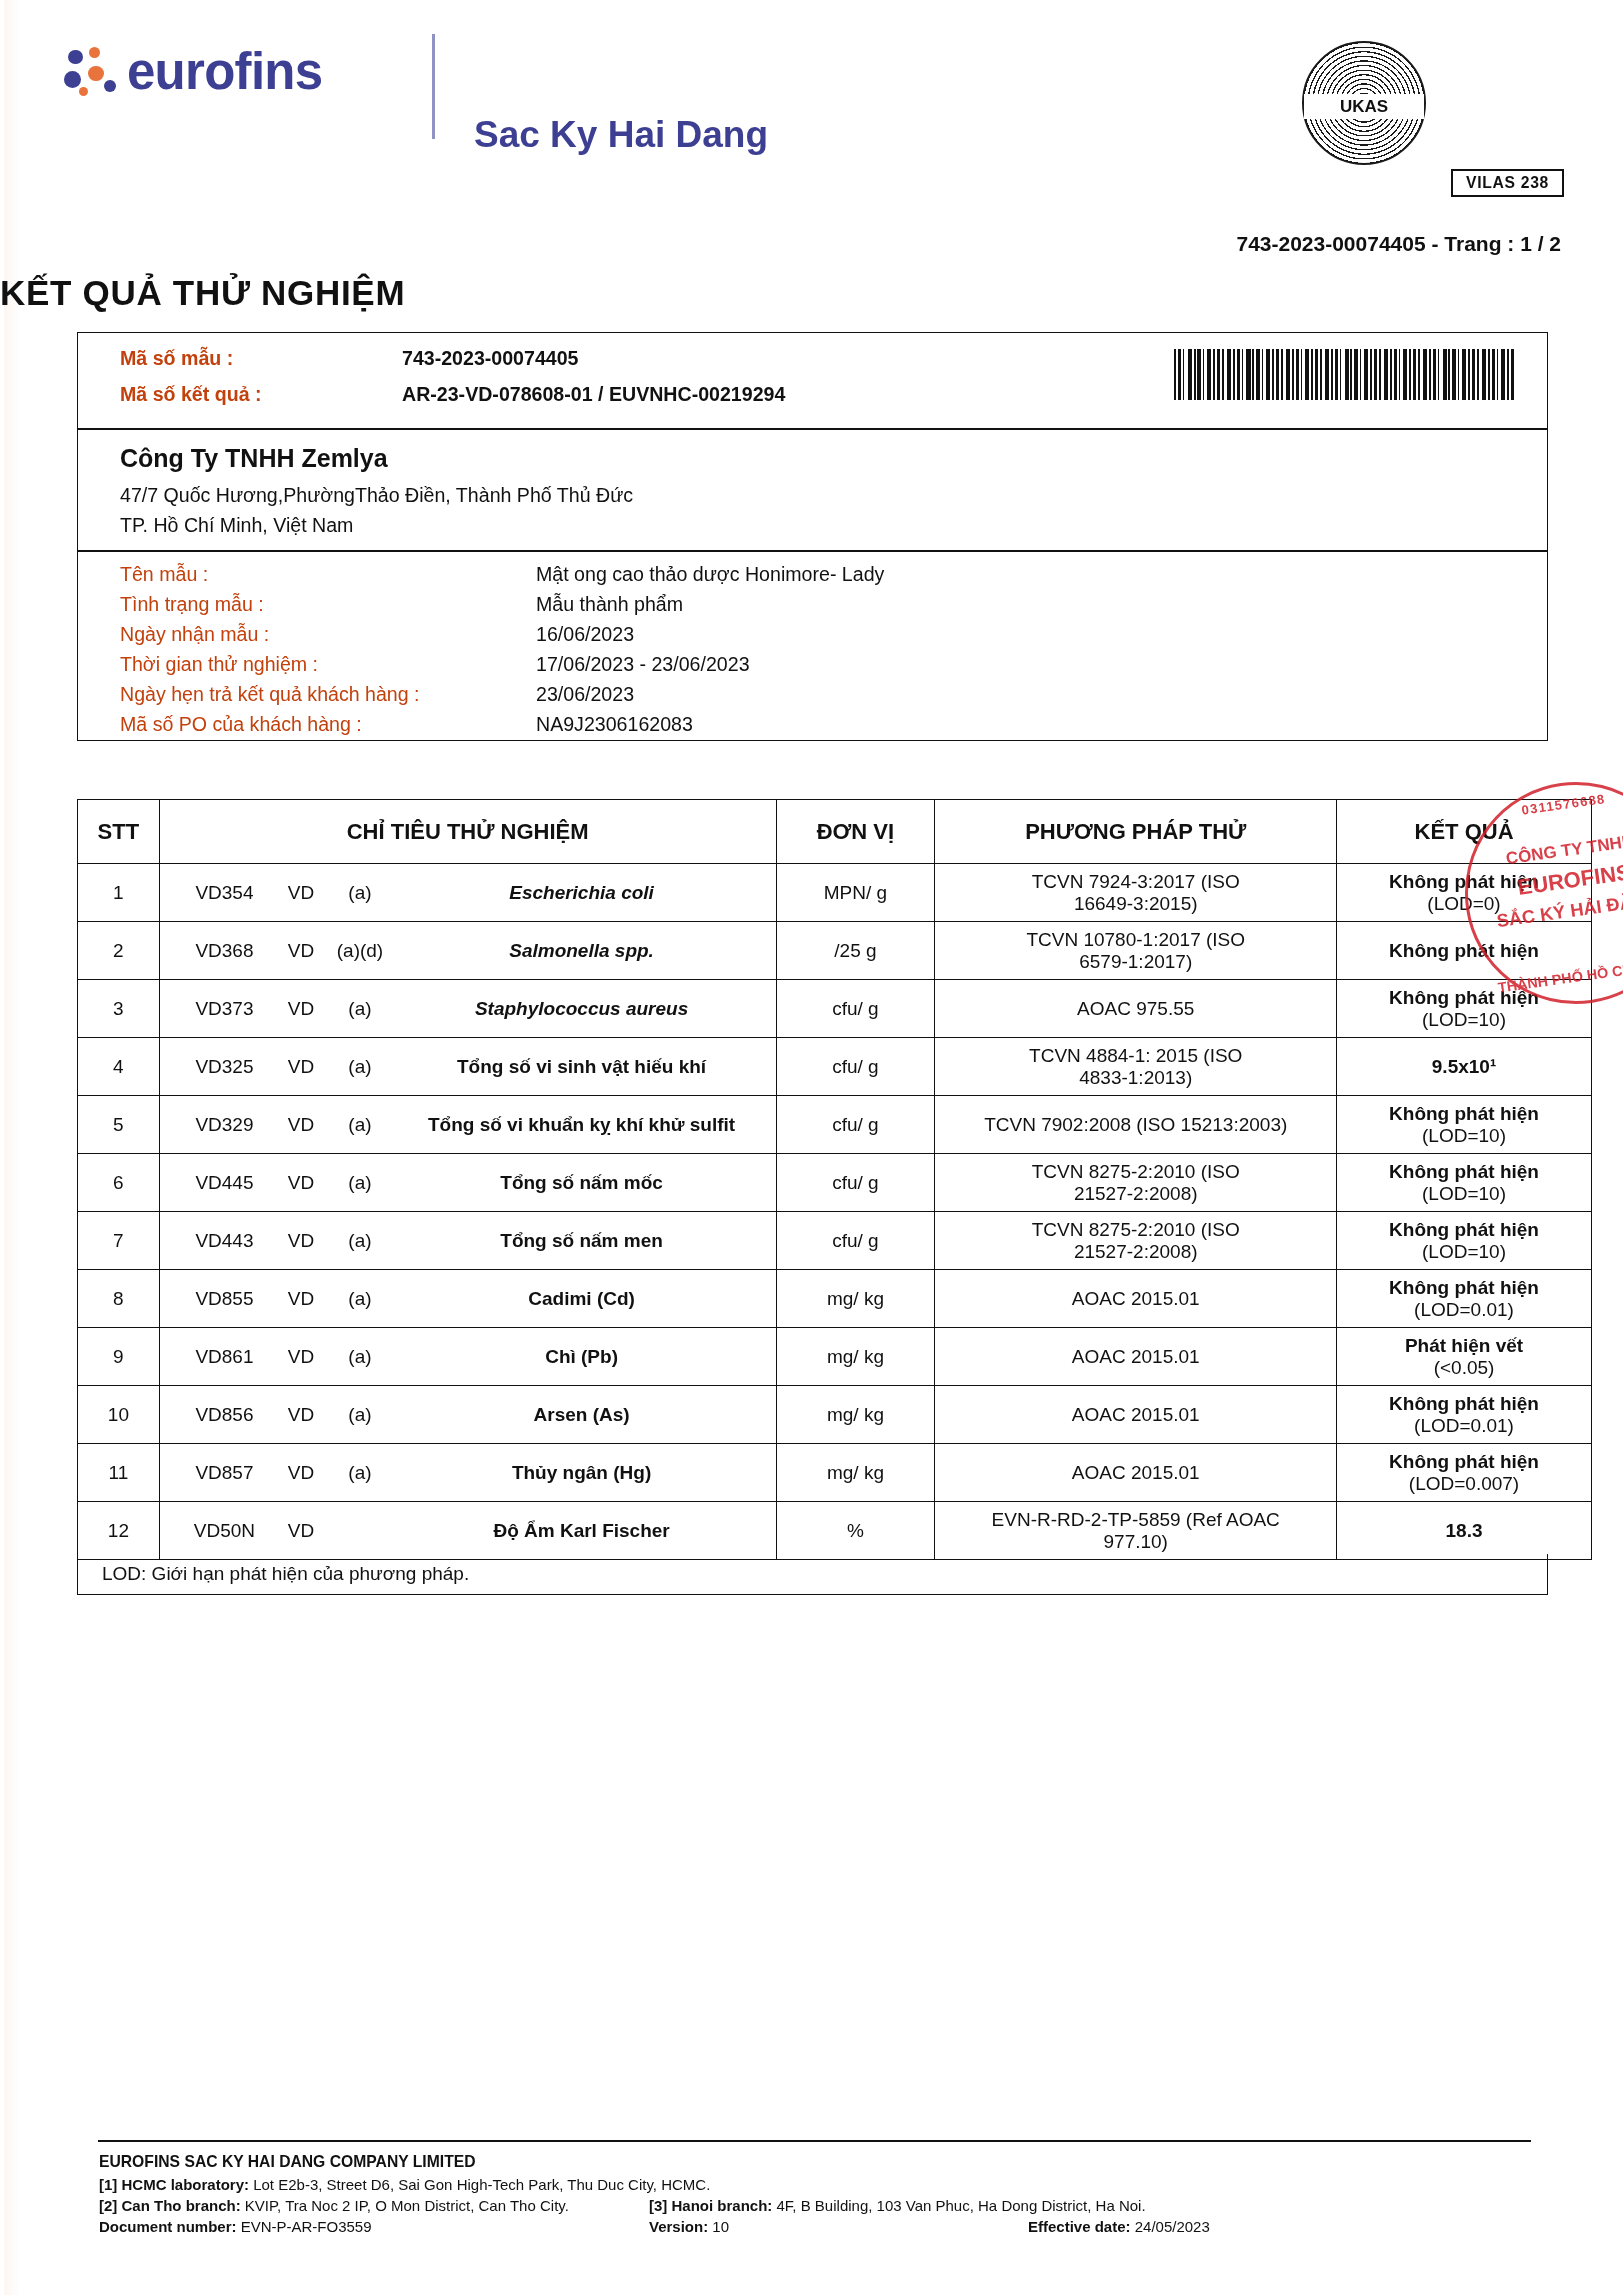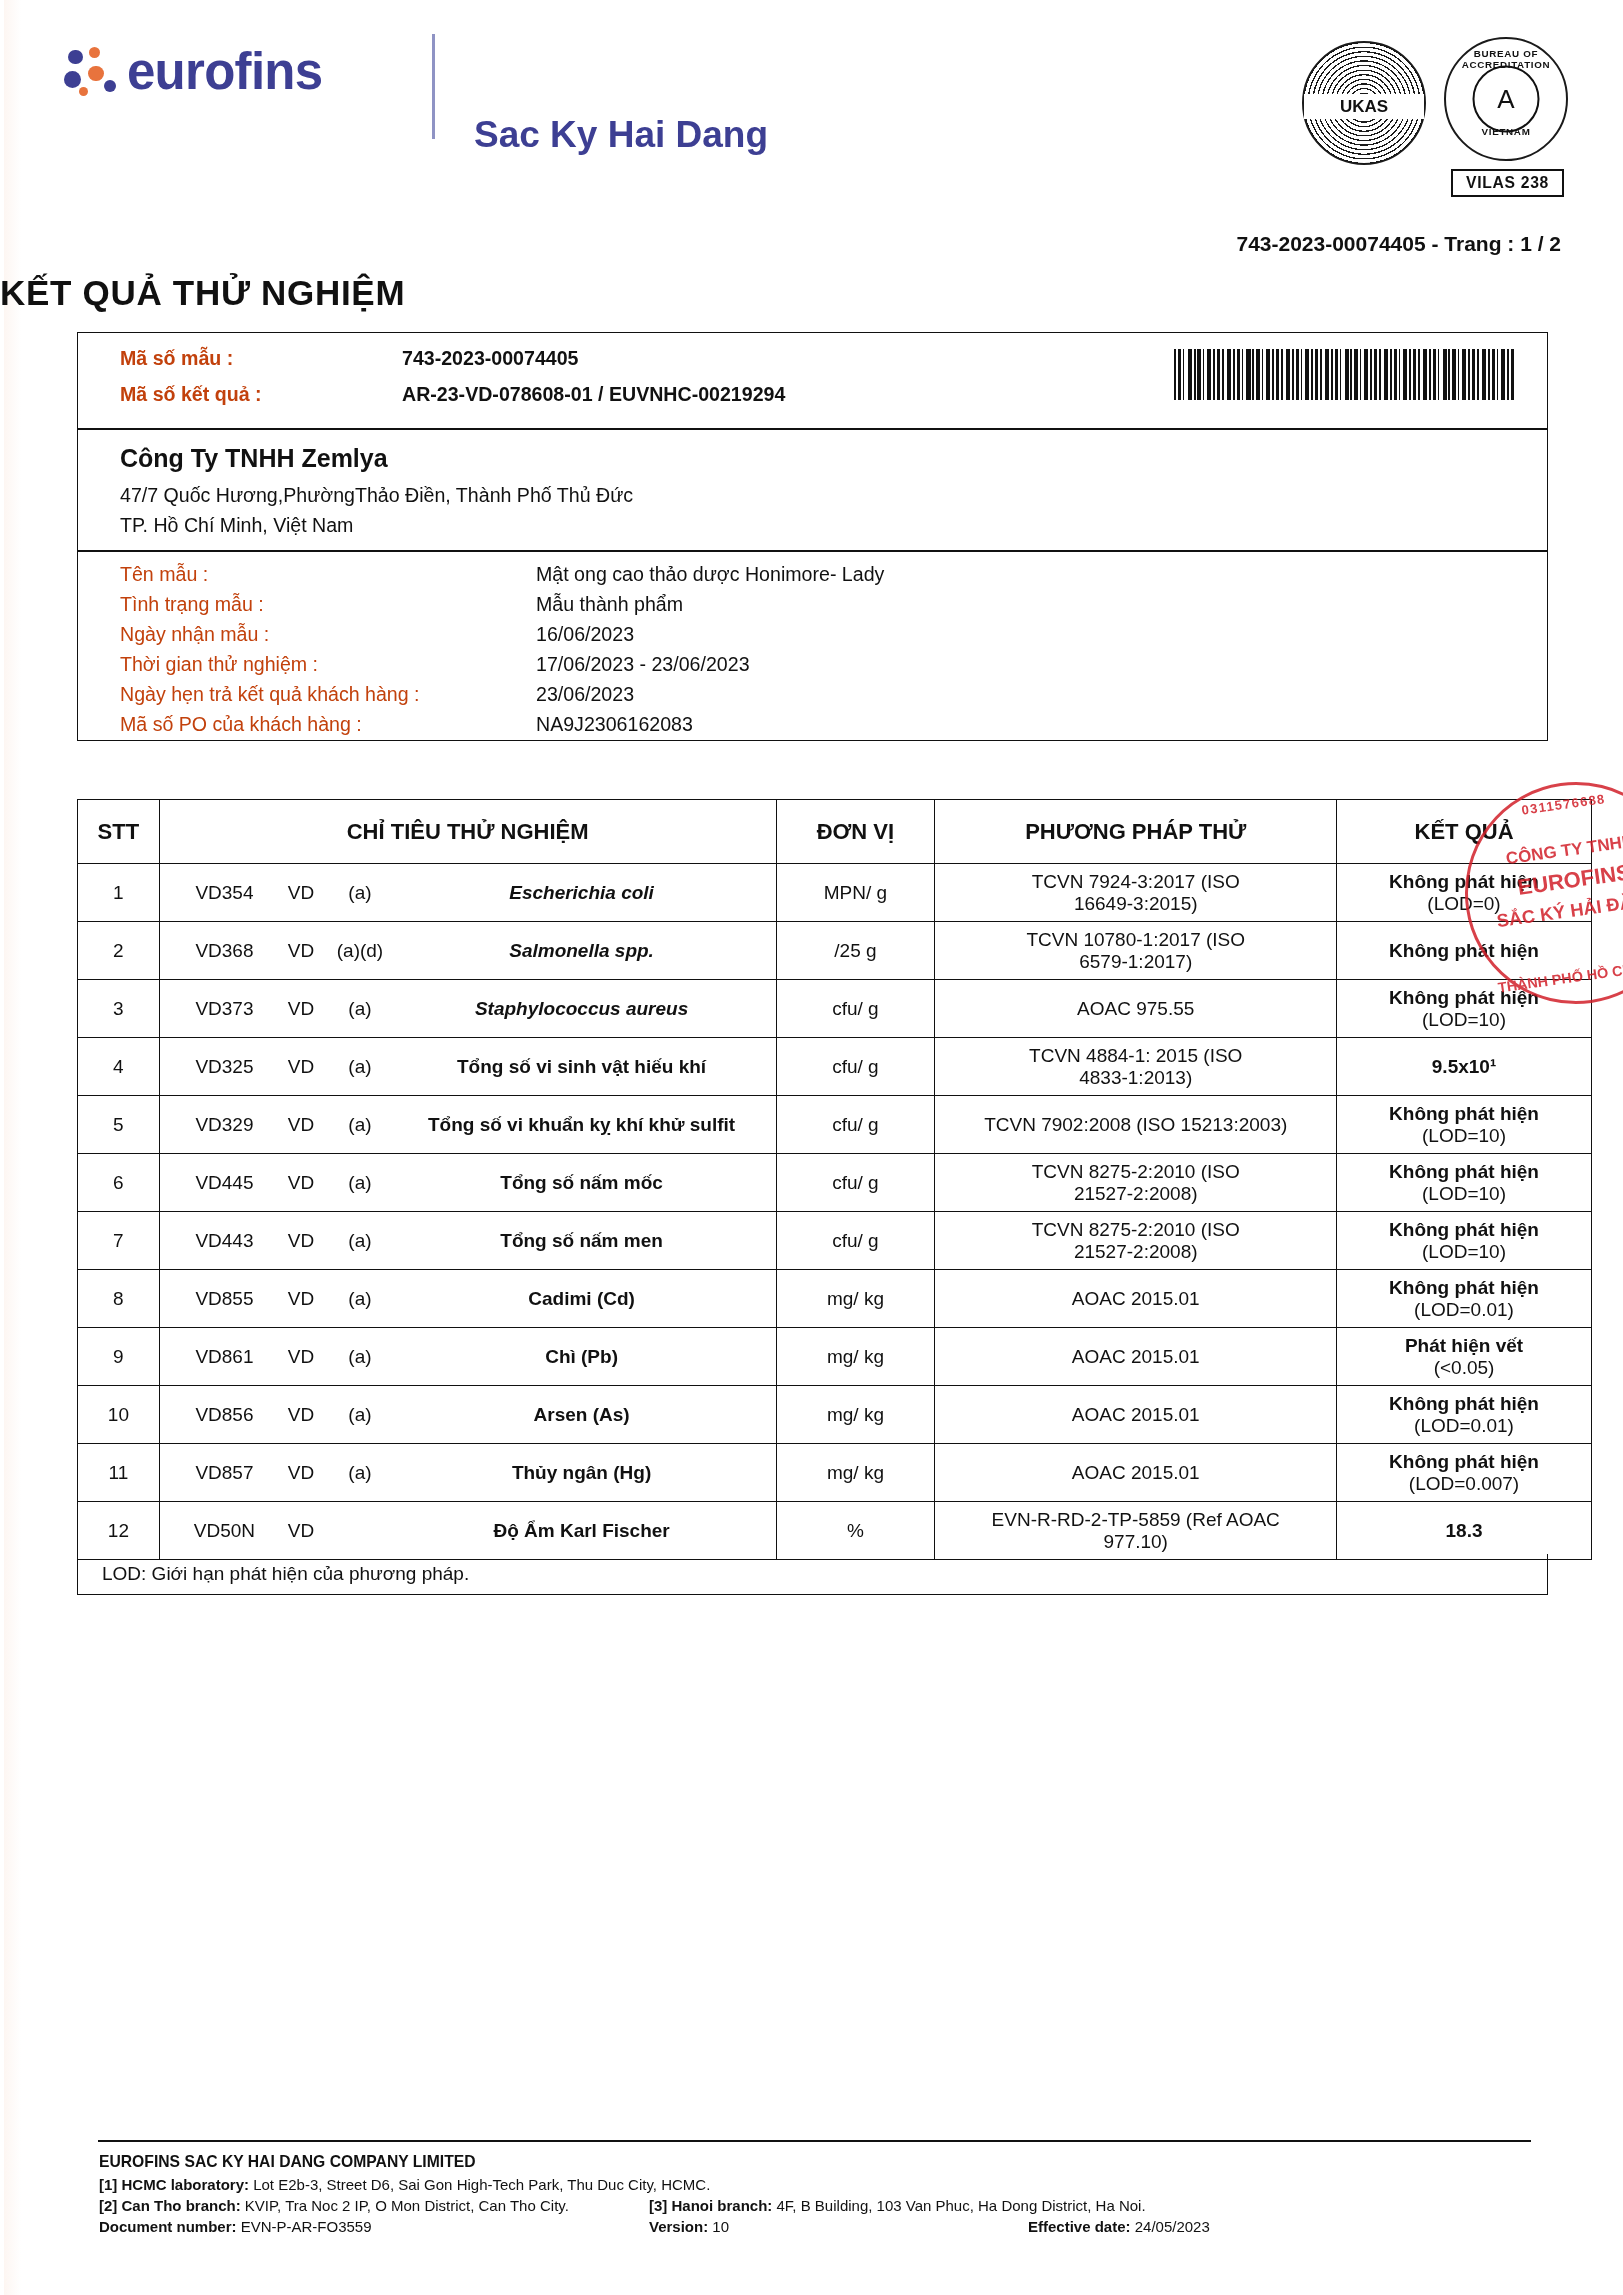--- a/index.html
+++ b/index.html
@@ -343,25 +343,20 @@
       </span>
       <span class="logo-word">eurofins</span>
     </div>
     <div class="logo-divider"></div>
     <div class="brand-sub">Sac Ky Hai Dang</div>
 
     <div class="seal-round seal-bsi">
       <div class="seal-label">UKAS</div>
     </div>
 
-    <div class="seal-round seal-vilas">
-      <div class="ring-text-top">BUREAU OF ACCREDITATION</div>
-      <div class="seal-mid">A</div>
-      <div class="ring-text-bottom">VIETNAM</div>
-    </div>
     <div class="vilas-box">VILAS 238</div>
   </div>
 
   <div class="doc-ref">743-2023-00074405 - Trang : 1 / 2</div>
   <div class="doc-title">KẾT QUẢ THỬ NGHIỆM</div>
 
   <div class="box box-sample">
     <div class="lbl bold" style="left:42px; top:14.4px;">Mã số mẫu :</div>
     <div class="val bold" style="left:324px; top:14.4px;">743-2023-00074405</div>
     <div class="lbl bold" style="left:42px; top:50px;">Mã số kết quả :</div>

